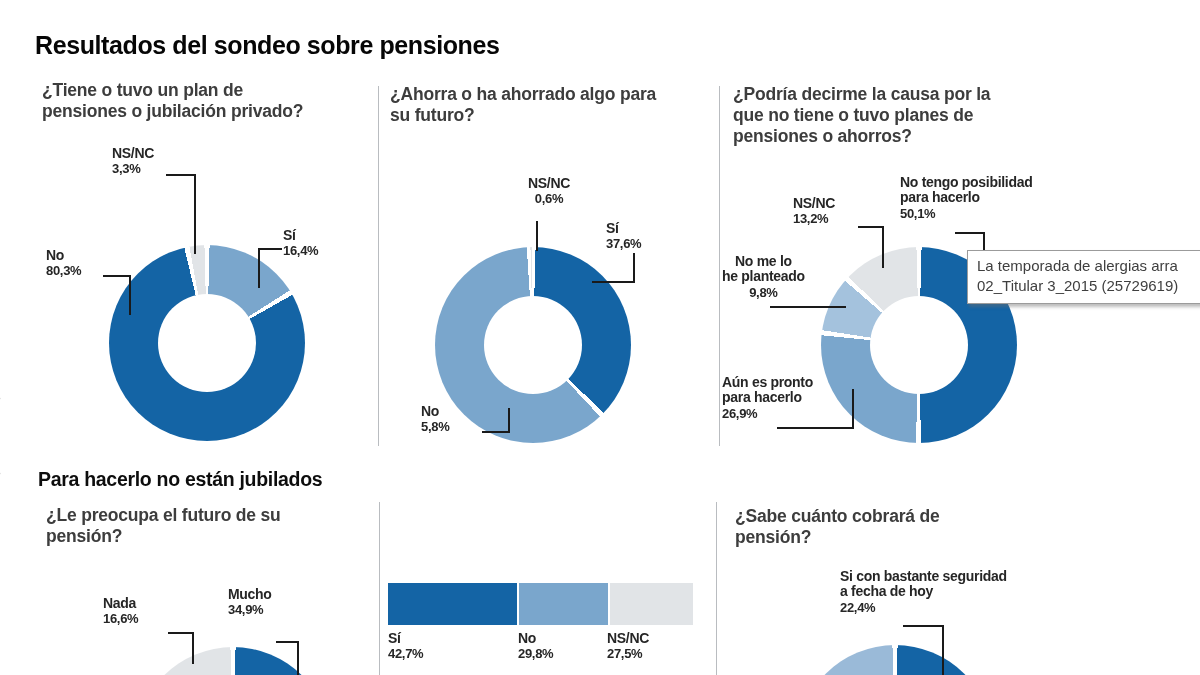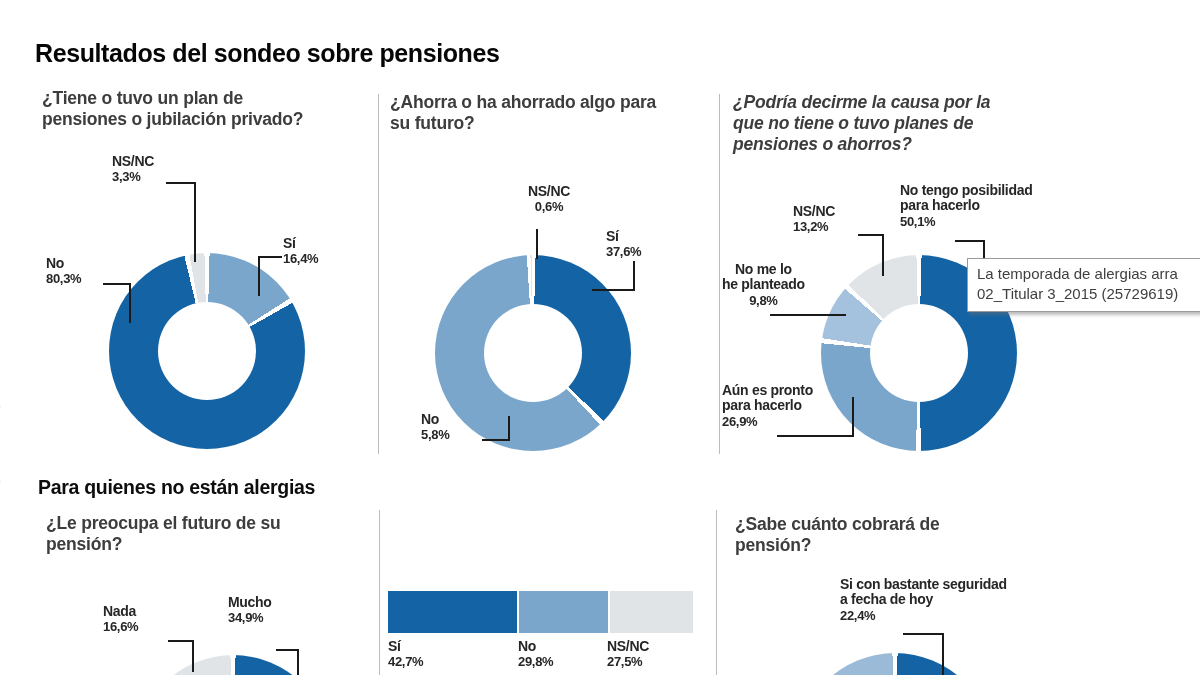--- a/index.html
+++ b/index.html
@@ -1,20 +1,20 @@
 <!DOCTYPE html>
 <html><head>
 <meta charset="utf-8">
 <style>
   html,body{margin:0;padding:0;}
   body{
     width:1200px;height:675px;overflow:hidden;position:relative;background:#ffffff;
     font-family:"Liberation Sans", sans-serif;
   }
-  .stage{position:absolute;left:0;top:8px;width:1200px;height:479px;}
+  .stage{position:absolute;left:0;top:0;width:1200px;height:479px;}
   .title{
     position:absolute;left:35px;top:31px;font-size:25px;font-weight:800;color:#060606;
     letter-spacing:-0.4px;
   }
   .section-title{
     position:absolute;left:38px;top:468px;font-size:19.5px;font-weight:800;color:#0d0d0d;
     letter-spacing:-0.3px;
   }
   .q{
     position:absolute;font-size:17.5px;font-weight:700;color:#3d3d3d;line-height:1.2;
@@ -64,25 +64,25 @@
 
   <div class="divider" style="left:378px;top:86px;height:360px;"></div>
   <div class="divider" style="left:719px;top:86px;height:360px;"></div>
   <div class="divider" style="left:379px;top:502px;height:173px;"></div>
   <div class="divider" style="left:716px;top:502px;height:173px;"></div>
 
   <div class="q" style="left:42px;top:80px;width:330px;">¿Tiene o tuvo un plan de
 pensiones o jubilación privado?</div>
   <div class="q" style="left:390px;top:84px;width:320px;">¿Ahorra o ha ahorrado algo para
 su futuro?</div>
-  <div class="q" style="left:733px;top:84px;width:340px;font-style:italic;">¿Podría decirme la causa por la
+  <div class="q" style="left:733px;top:84px;width:340px;">¿Podría decirme la causa por la
 que no tiene o tuvo planes de
 pensiones o ahorros?</div>
 
-  <div class="section-title">Para quienes no están alergias</div>
+  <div class="section-title">Para hacerlo no están jubilados</div>
   <div class="q" style="left:46px;top:505px;width:320px;">¿Le preocupa el futuro de su
 pensión?</div>
   <div class="q" style="left:735px;top:506px;width:340px;">¿Sabe cuánto cobrará de
 pensión?</div>
 
   <div class="donut" style="left: 109px; top: 245px; background: conic-gradient(rgb(255, 255, 255) 0deg, rgb(255, 255, 255) 1.5deg, rgb(122, 166, 204) 1.5deg, rgb(122, 166, 204) 57.54deg, rgb(255, 255, 255) 57.54deg, rgb(255, 255, 255) 59.04deg, rgb(255, 255, 255) 59.04deg, rgb(255, 255, 255) 60.54deg, rgb(20, 100, 165) 60.54deg, rgb(20, 100, 165) 346.62deg, rgb(255, 255, 255) 346.62deg, rgb(255, 255, 255) 348.12deg, rgb(255, 255, 255) 348.12deg, rgb(255, 255, 255) 349.62deg, rgb(225, 228, 231) 349.62deg, rgb(225, 228, 231) 358.5deg, rgb(255, 255, 255) 358.5deg, rgb(255, 255, 255) 360deg);"></div>
   <div class="donut" style="left: 435px; top: 247px; background: conic-gradient(rgb(255, 255, 255) 0deg, rgb(255, 255, 255) 1.5deg, rgb(20, 100, 165) 1.5deg, rgb(20, 100, 165) 133.86deg, rgb(255, 255, 255) 133.86deg, rgb(255, 255, 255) 135.36deg, rgb(255, 255, 255) 135.36deg, rgb(255, 255, 255) 136.86deg, rgb(122, 166, 204) 136.86deg, rgb(122, 166, 204) 356.34deg, rgb(255, 255, 255) 356.34deg, rgb(255, 255, 255) 357.84deg, rgb(255, 255, 255) 357.84deg, rgb(255, 255, 255) 358.488deg, rgb(225, 228, 231) 358.488deg, rgb(225, 228, 231) 359.352deg, rgb(255, 255, 255) 359.352deg, rgb(255, 255, 255) 360deg);"></div>
   <div class="donut" style="left: 821px; top: 247px; background: conic-gradient(rgb(255, 255, 255) 0deg, rgb(255, 255, 255) 1.5deg, rgb(20, 100, 165) 1.5deg, rgb(20, 100, 165) 178.86deg, rgb(255, 255, 255) 178.86deg, rgb(255, 255, 255) 180.36deg, rgb(255, 255, 255) 180.36deg, rgb(255, 255, 255) 181.86deg, rgb(122, 166, 204) 181.86deg, rgb(122, 166, 204) 275.7deg, rgb(255, 255, 255) 275.7deg, rgb(255, 255, 255) 277.2deg, rgb(255, 255, 255) 277.2deg, rgb(255, 255, 255) 278.7deg, rgb(164, 194, 221) 278.7deg, rgb(164, 194, 221) 310.98deg, rgb(255, 255, 255) 310.98deg, rgb(255, 255, 255) 312.48deg, rgb(255, 255, 255) 312.48deg, rgb(255, 255, 255) 313.98deg, rgb(225, 228, 231) 313.98deg, rgb(225, 228, 231) 358.5deg, rgb(255, 255, 255) 358.5deg, rgb(255, 255, 255) 360deg);"></div>
   <div class="donut" style="left: 135px; top: 647px; background: conic-gradient(rgb(255, 255, 255) 0deg, rgb(255, 255, 255) 1.5deg, rgb(20, 100, 165) 1.5deg, rgb(20, 100, 165) 124.14deg, rgb(255, 255, 255) 124.14deg, rgb(255, 255, 255) 125.64deg, rgb(255, 255, 255) 125.64deg, rgb(255, 255, 255) 127.14deg, rgb(122, 166, 204) 127.14deg, rgb(122, 166, 204) 298.74deg, rgb(255, 255, 255) 298.74deg, rgb(255, 255, 255) 300.24deg, rgb(255, 255, 255) 300.24deg, rgb(255, 255, 255) 301.74deg, rgb(225, 228, 231) 301.74deg, rgb(225, 228, 231) 358.5deg, rgb(255, 255, 255) 358.5deg, rgb(255, 255, 255) 360deg);"></div>
   <div class="donut" style="left: 797px; top: 645px; background: conic-gradient(rgb(255, 255, 255) 0deg, rgb(255, 255, 255) 1.5deg, rgb(20, 100, 165) 1.5deg, rgb(20, 100, 165) 79.14deg, rgb(255, 255, 255) 79.14deg, rgb(255, 255, 255) 80.64deg, rgb(255, 255, 255) 80.64deg, rgb(255, 255, 255) 82.14deg, rgb(154, 186, 216) 82.14deg, rgb(154, 186, 216) 358.5deg, rgb(255, 255, 255) 358.5deg, rgb(255, 255, 255) 360deg);"></div>

